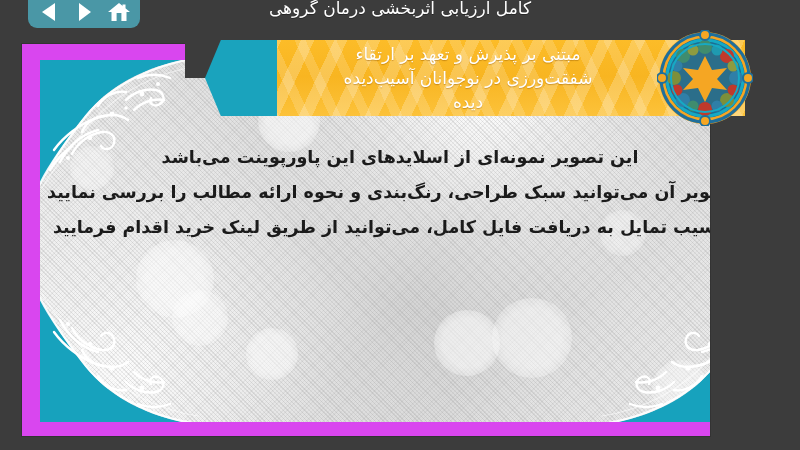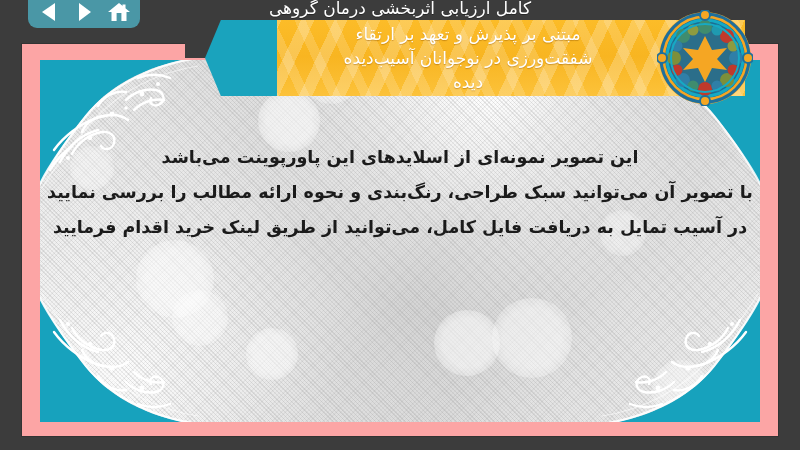--- a/index.html
+++ b/index.html
@@ -43,22 +43,22 @@
   .navbtn{
     width:26px;height:24px;
     display:flex;align-items:center;justify-content:center;
     cursor:pointer;
   }
   .navbtn svg{display:block;}
 
   
   #slide{
     position:absolute;left:22px;top:44px;
-    width:756px;height:392px;
-    background:#fca5a5;
+    width:688px;height:392px;
+    background:#d946ef;
     z-index:10;
     overflow:hidden;
     box-shadow:0 0 0 1px rgba(0,0,0,.15);
   }
   
   #slide-inner{
     position:absolute;left:18px;top:16px;
     width:720px;height:362px;
     overflow:hidden;
     background:
@@ -98,21 +98,21 @@
   .bline{
     color:#1b1b1b;
     font-size:17.5px;
     line-height:35px;
     white-space:nowrap;
     font-weight:600;
   }
 
   
   #banner-wrap{
-    position:absolute;left:205px;top:20px;
+    position:absolute;left:205px;top:40px;
     width:540px;height:76px;
     z-index:50;
   }
   #banner-gold{
     position:absolute;left:63px;top:0;
     width:477px;height:76px;
     background:
       repeating-linear-gradient(115deg, rgba(255,255,255,.22) 0 12px, rgba(255,255,255,0) 12px 30px),
       repeating-linear-gradient(65deg, rgba(255,255,255,.16) 0 10px, rgba(255,255,255,0) 10px 28px),
       linear-gradient(180deg,#fcbc28 0%,#f8b521 48%,#fcc23a 100%);

